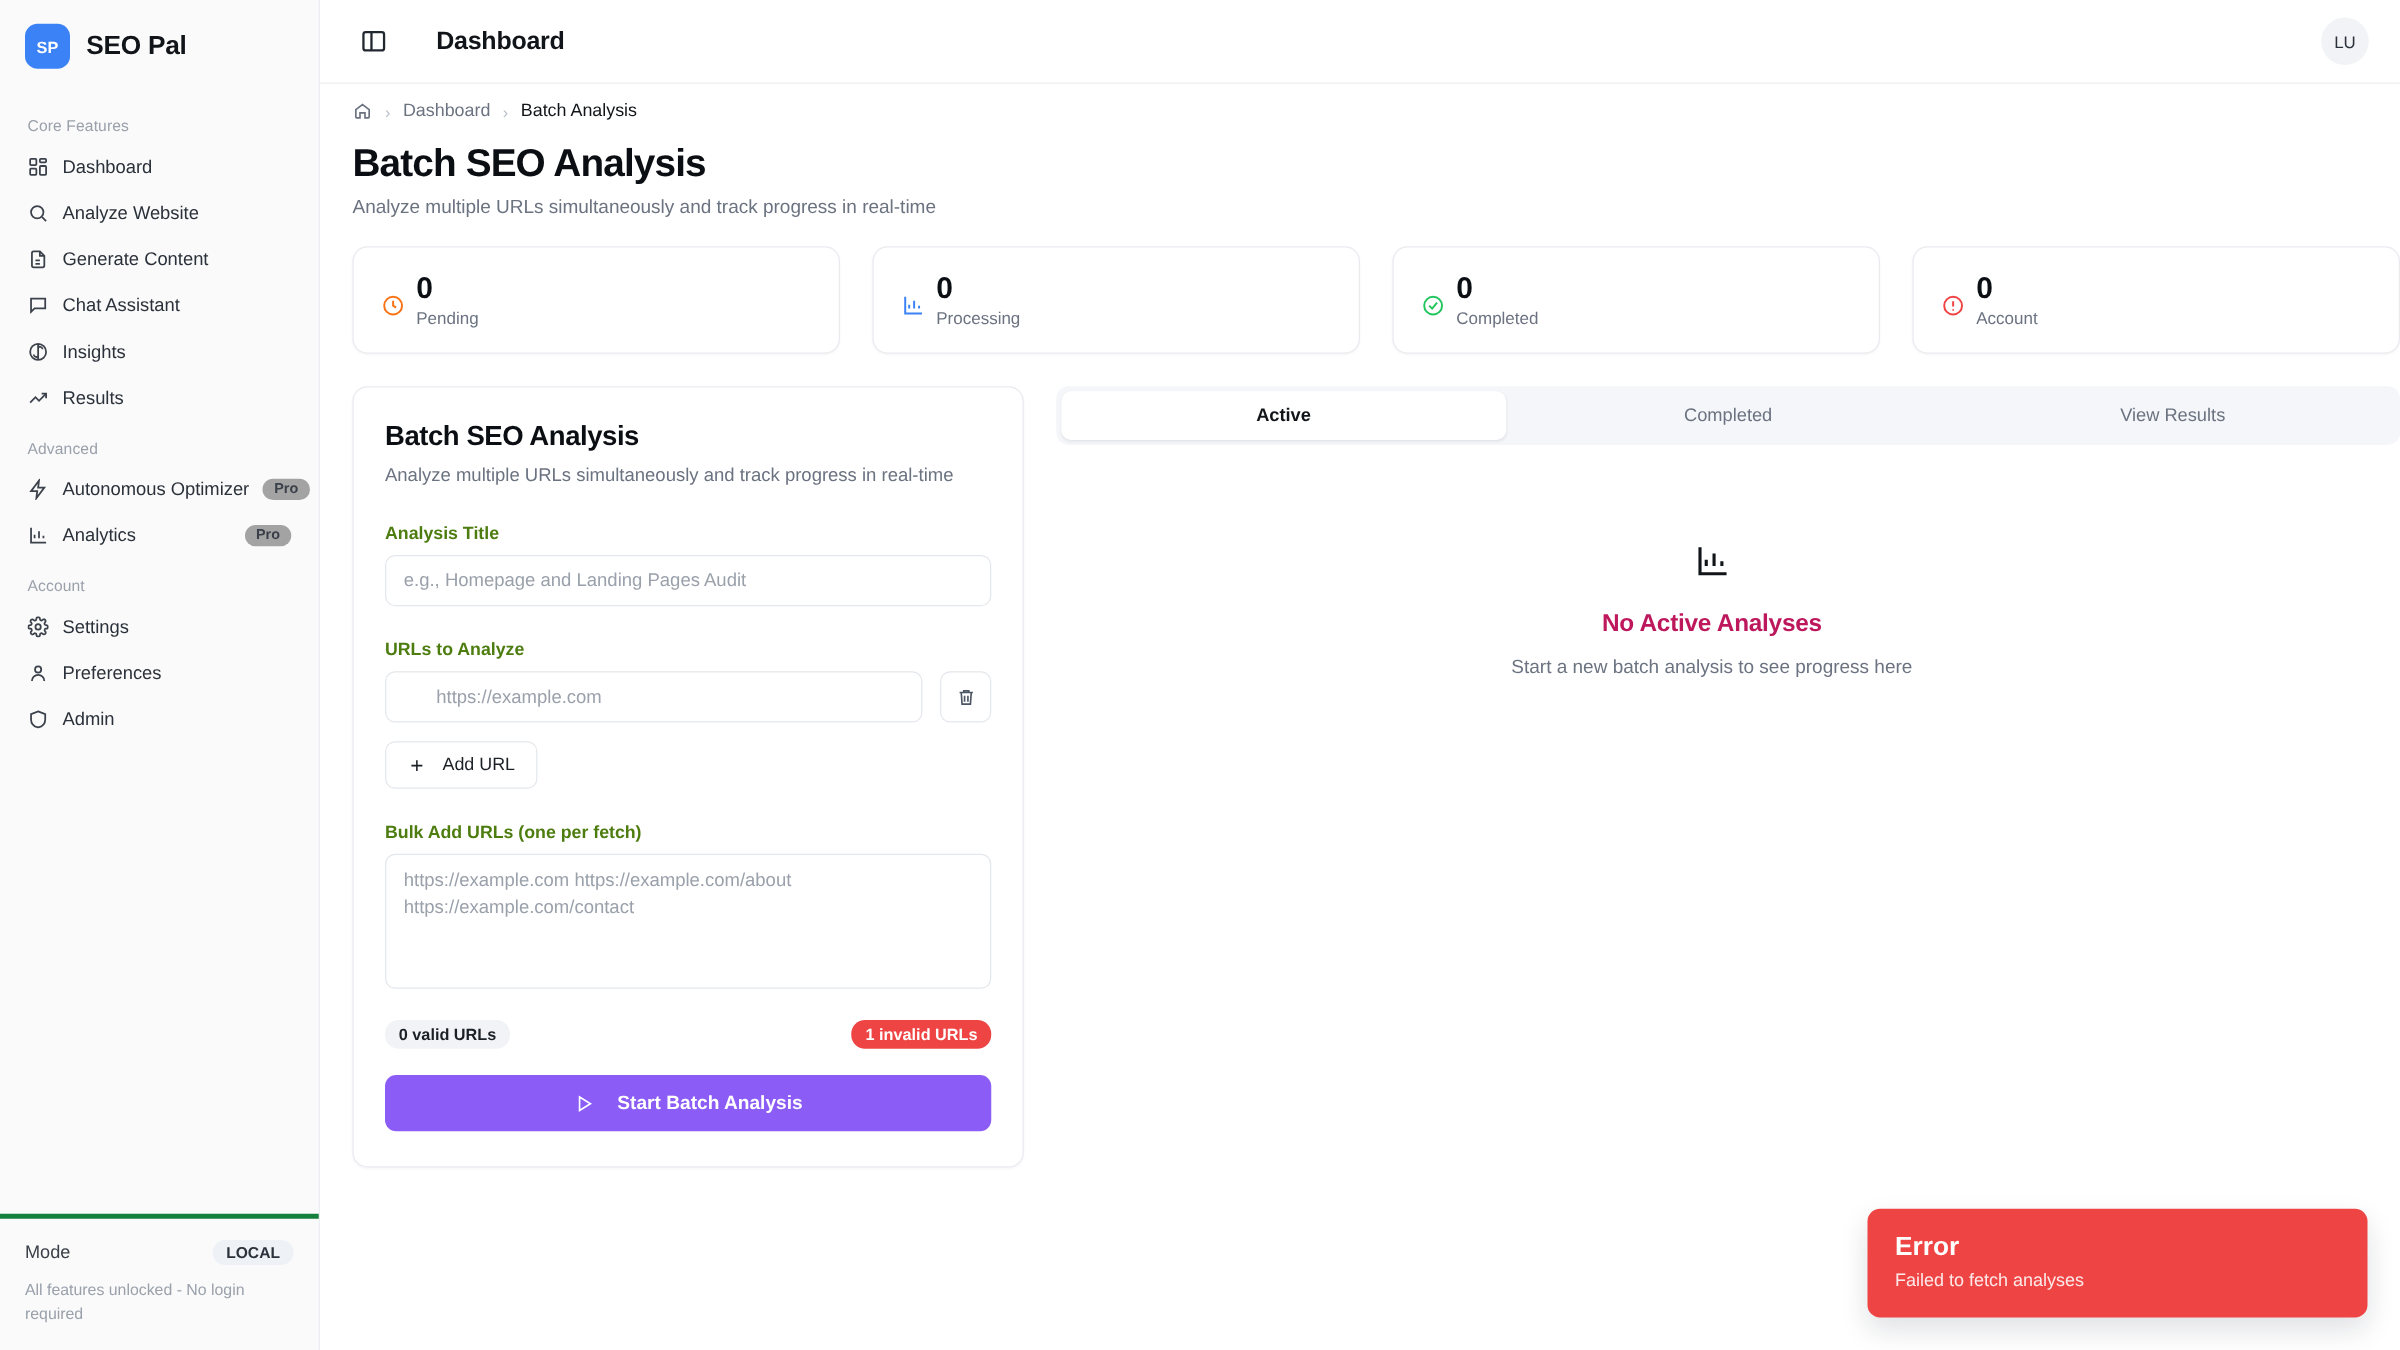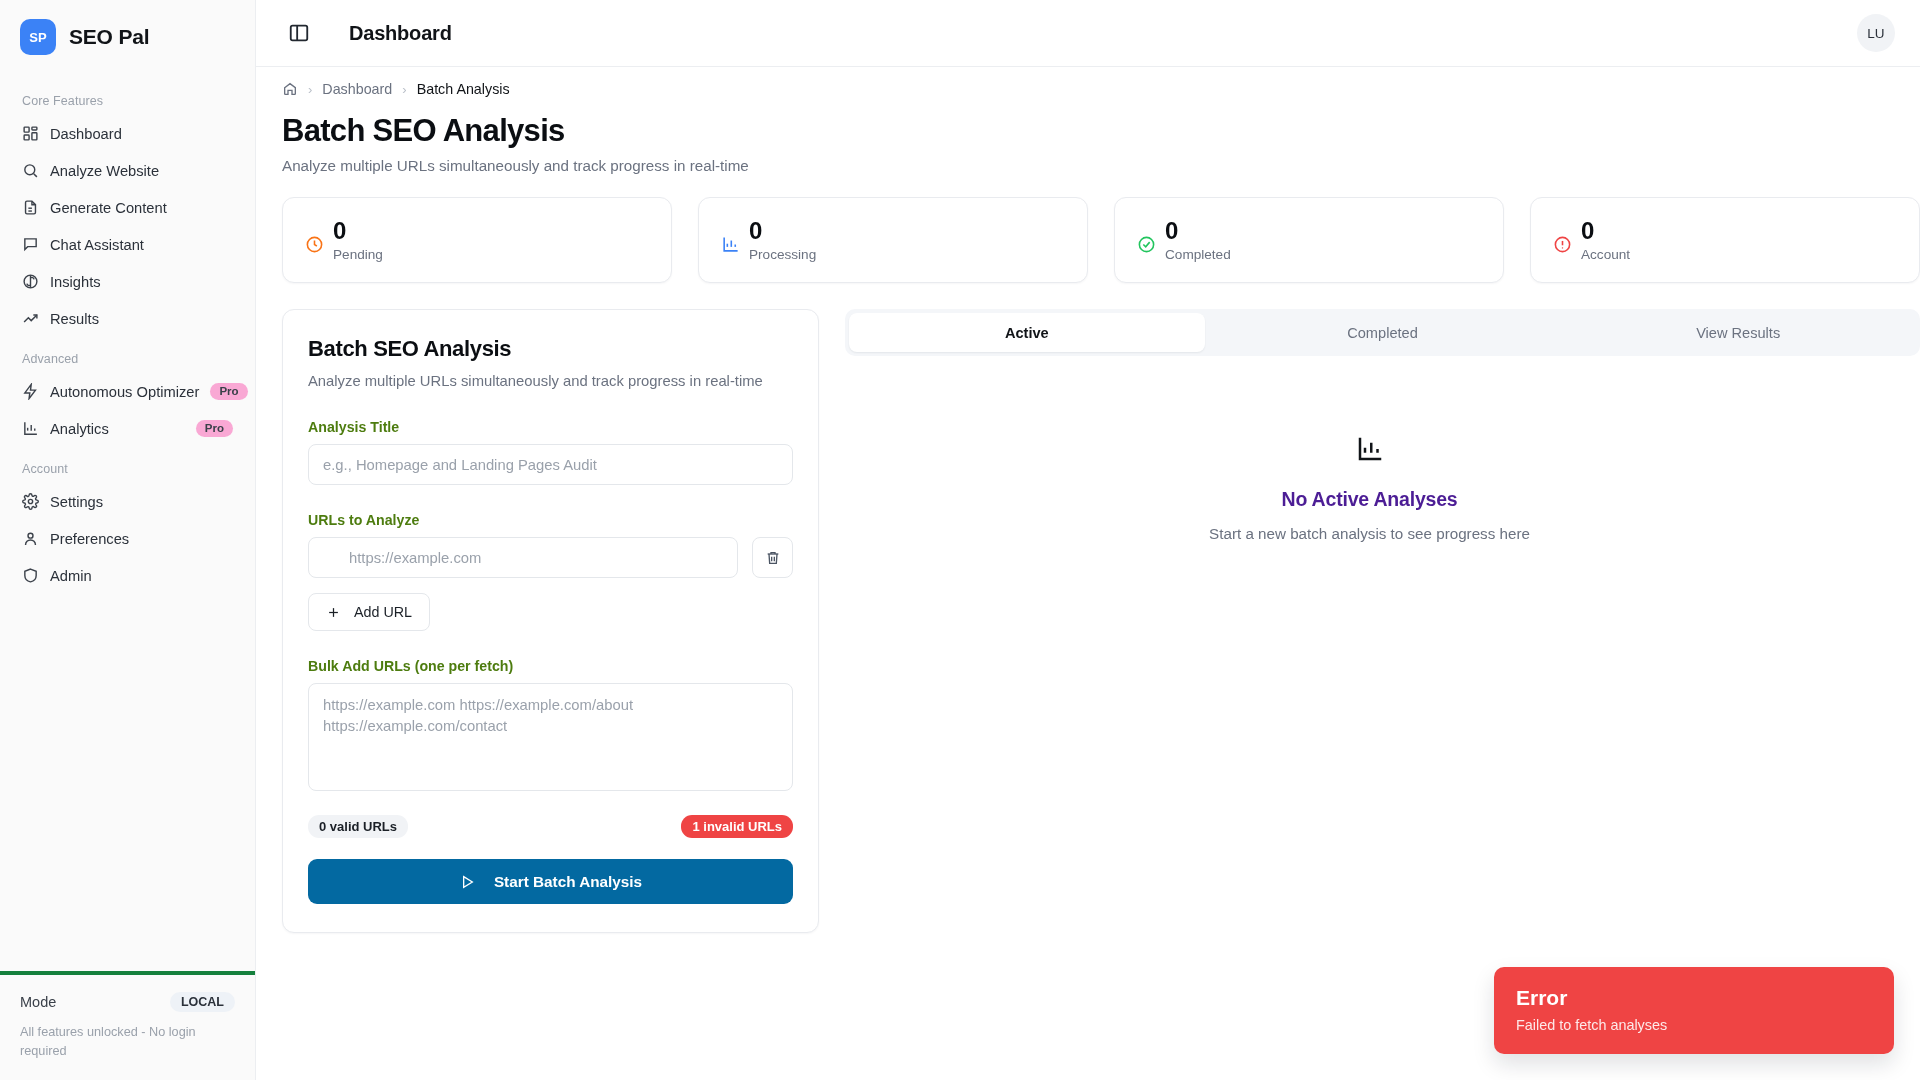--- a/index.html
+++ b/index.html
@@ -39,21 +39,21 @@
     display: flex; align-items: center; gap: 11px;
     height: 35px; padding: 0 10px; border-radius: 8px;
     color: #2b313a; font-size: 14.7px;
     margin-bottom: 2px; cursor: pointer; position: relative;
   }
   .nav-item .label { flex: 1; white-space: nowrap; }
   .nav-icon { width: 17px; height: 17px; flex: 0 0 17px; display:block; }
   .nav-icon svg { width: 17px; height: 17px; display: block; stroke: #3c424b; }
   .pro-badge {
     font-size: 11.5px; font-weight: bold; color: #3a4049;
-    background: #f9a8d4; border-radius: 10px;
+    background: #a3a3a3; border-radius: 10px;
     padding: 3px 9px; line-height: 1;
   }
 
   .sidebar-footer {
     border-top: 4px solid #15803d;
     padding: 17px 20px 20px 20px;
   }
   .mode-row { display: flex; align-items: center; justify-content: space-between; margin-bottom: 11px; }
   .mode-label { font-size: 14.5px; color: #3a4049; }
   .mode-chip {
@@ -159,21 +159,21 @@
     font-size: 13px; font-weight: bold; color: #1b2027;
     background: #f1f3f6; border-radius: 11px; padding: 5px 11px; line-height: 1;
   }
   .chip-invalid {
     font-size: 13px; font-weight: bold; color: #ffffff;
     background: #ef4444; border-radius: 11px; padding: 5px 11px; line-height: 1;
   }
 
   .start-btn {
     margin-top: 21px; width: 100%; height: 45px;
-    background: #0369a1; color: #fff; border: none; border-radius: 9px;
+    background: #8b5cf6; color: #fff; border: none; border-radius: 9px;
     display: flex; align-items: center; justify-content: center; gap: 19px;
     font-size: 15.3px; font-weight: bold; cursor: pointer;
     font-family: "Liberation Sans", sans-serif;
   }
   .start-btn svg { width: 16px; height: 16px; display:block; stroke:#fff; }
 
   
   .right-col { flex: 1; min-width: 0; }
   .tabs {
     display: flex; background: #f4f6f9; border-radius: 10px;
@@ -183,21 +183,21 @@
   .tab {
     flex: 1; display: flex; align-items: center; justify-content: center;
     font-size: 14.6px; color: #6b7280; border-radius: 8px; cursor: pointer;
     font-weight: 500;
   }
   .tab.active { background: #fff; color: #111418; font-weight: bold; box-shadow: 0 1px 2px rgba(16,24,40,.07); }
 
   .empty-state { text-align: center; margin-top: 78px; }
   .empty-icon { display: flex; justify-content: center; margin-bottom: 24px; }
   .empty-icon svg { width: 30px; height: 30px; display:block; stroke:#111418; }
-  .empty-title { font-size: 19.5px; font-weight: bold; color: #4c1d95; letter-spacing: -.2px; }
+  .empty-title { font-size: 19.5px; font-weight: bold; color: #be185d; letter-spacing: -.2px; }
   .empty-sub { font-size: 15.2px; color: #6b7280; margin-top: 14px; }
 
   
   .toast {
     position: absolute; right: 26px; bottom: 26px;
     width: 400px; background: #ef4444; color: #fff;
     border-radius: 10px; padding: 19px 22px 21px 22px;
     box-shadow: 0 10px 22px rgba(16,24,40,.13);
   }
   .toast-title { font-size: 21px; font-weight: bold; margin-bottom: 7px; }

